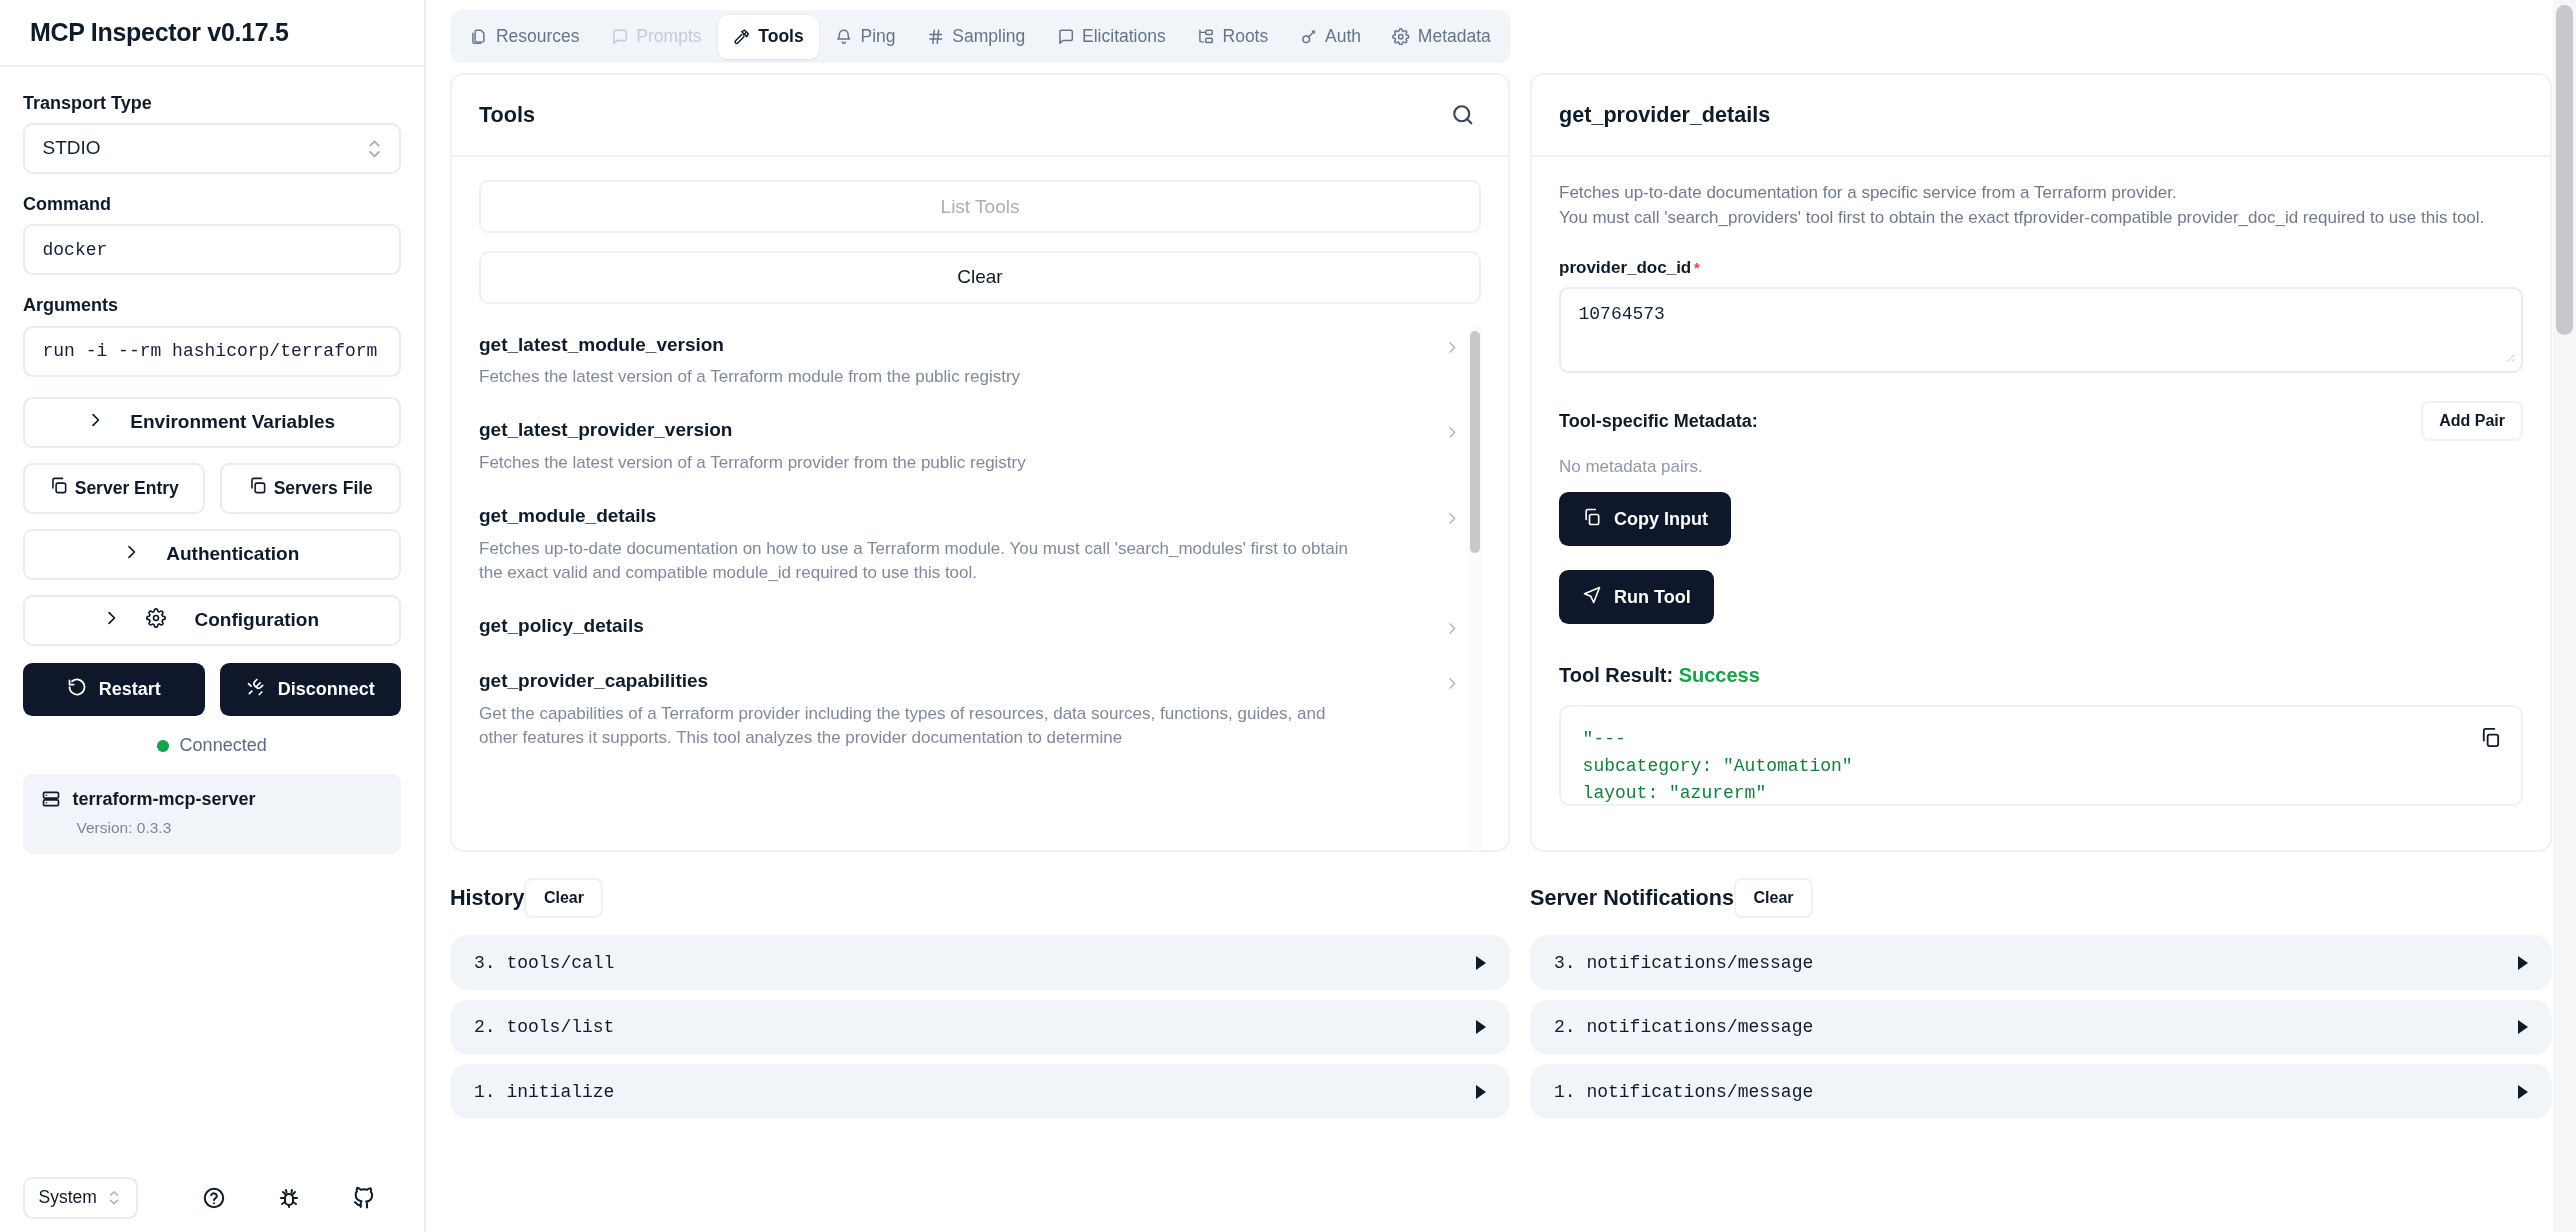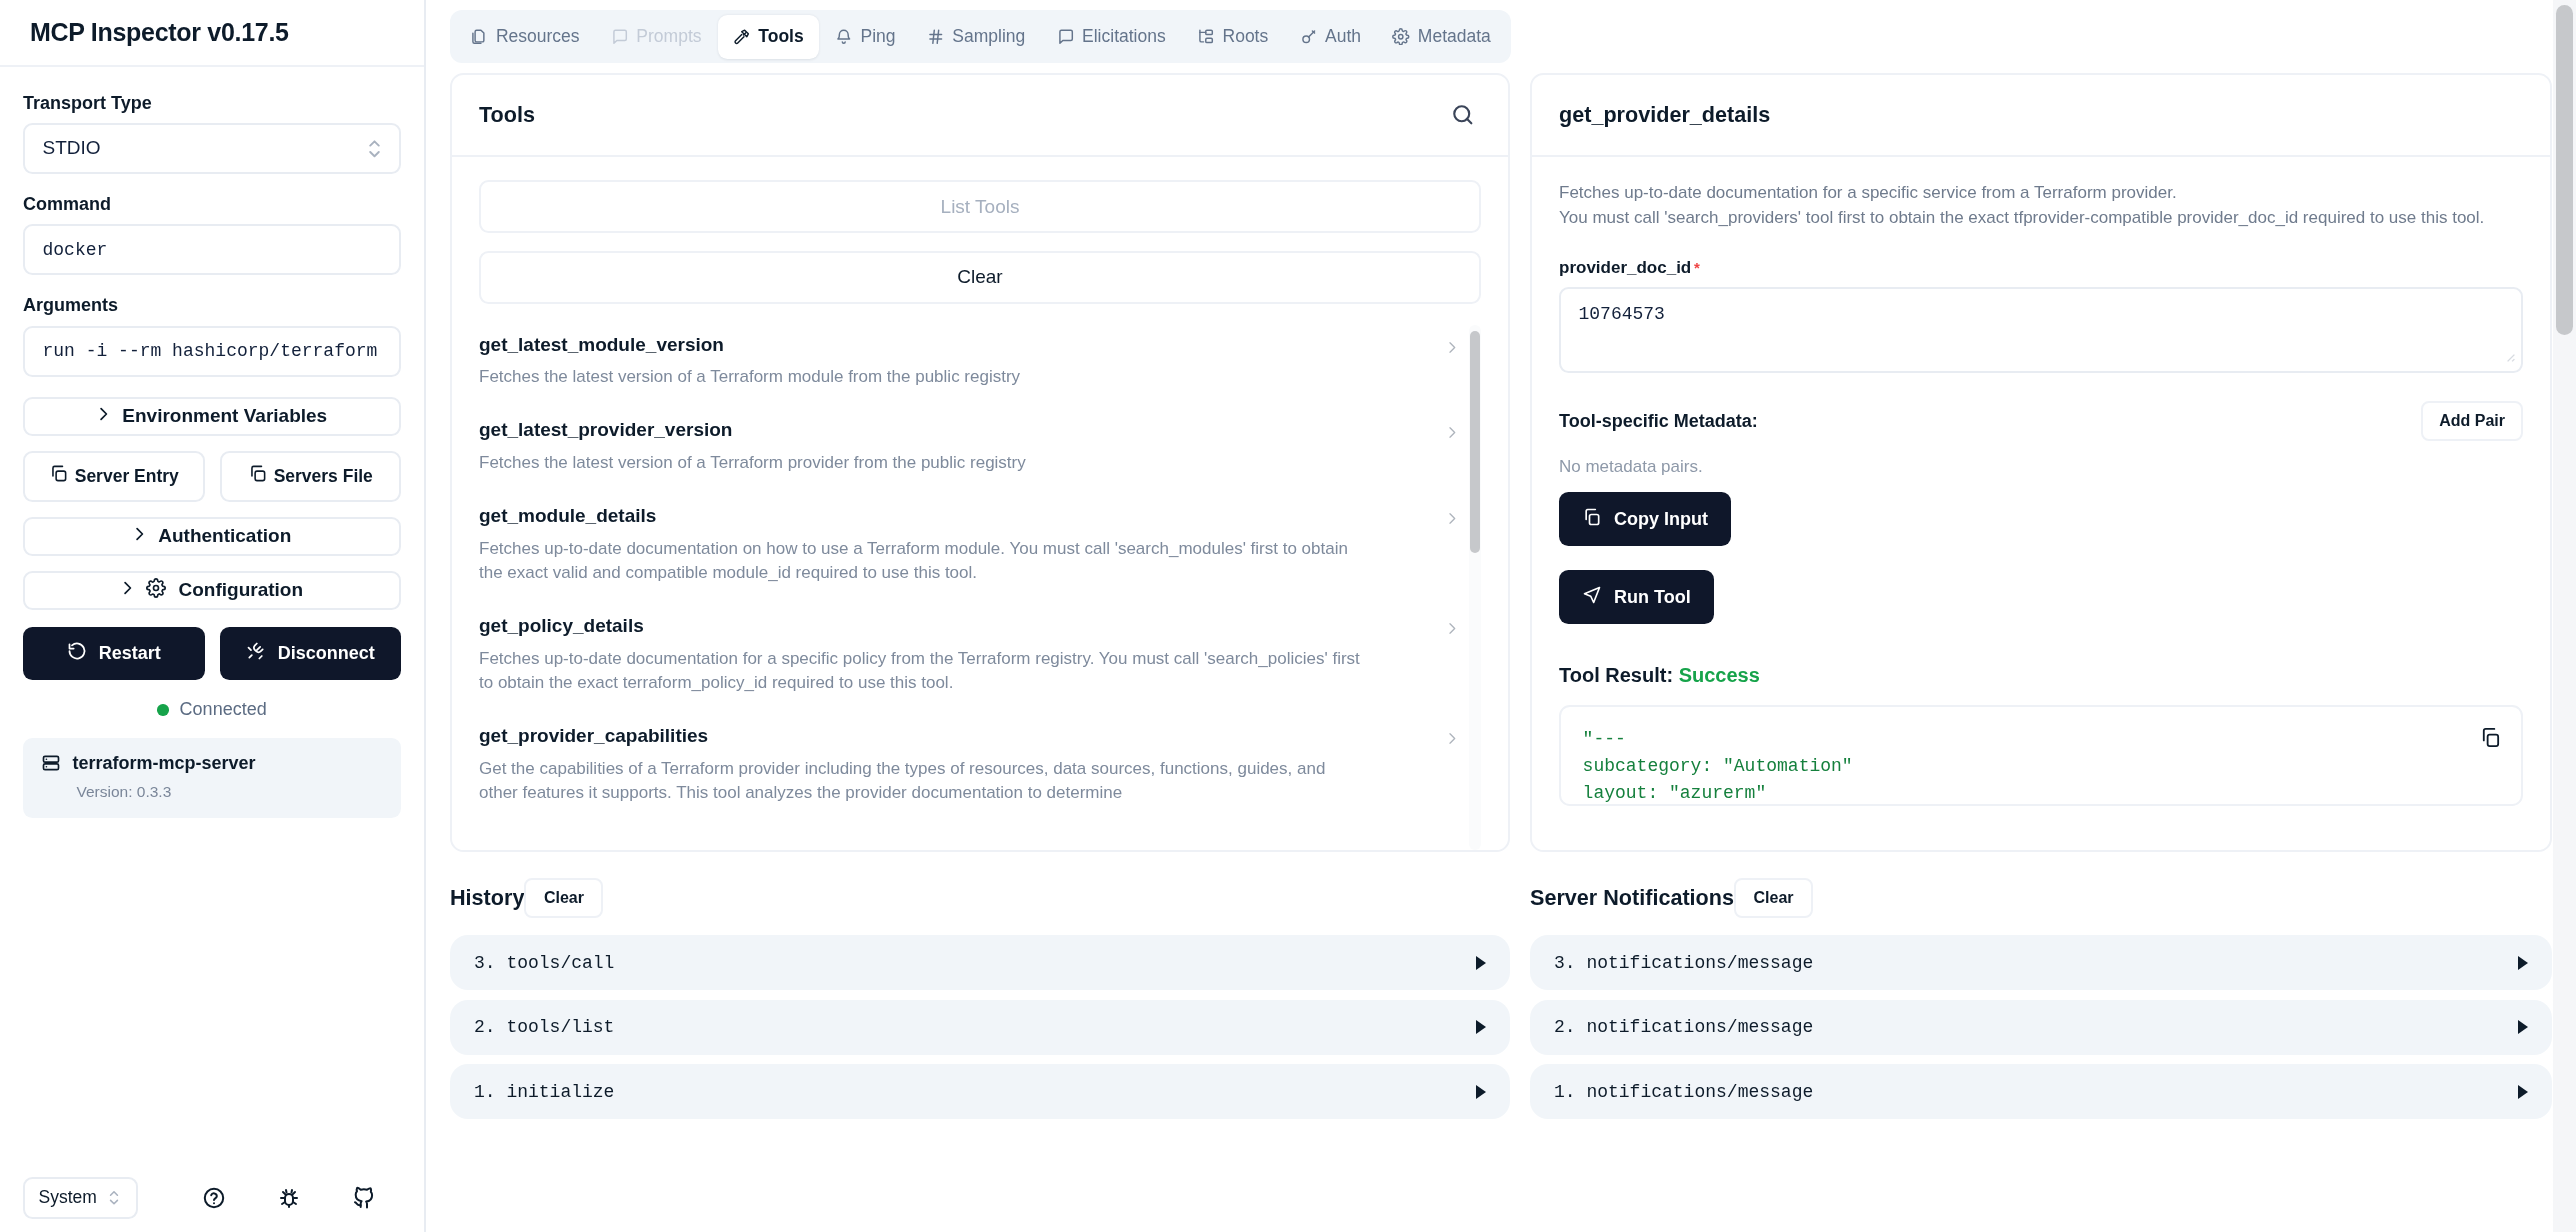--- a/index.html
+++ b/index.html
@@ -38,25 +38,25 @@
     padding: 0 17.5px;
     font-size: 19px; color: #12203a;
     position: relative;
   }
   .text-input { font-family: "Liberation Mono", monospace; font-size: 18px; overflow: hidden; white-space: nowrap; }
   .select-box .sel-val { flex: 1 1 auto; }
   .updown { width: 15px; height: 25.6px; position: relative; flex: 0 0 15px; opacity: .55; }
   .updown svg { width: 15px; height: 25.6px; display: block; }
 
   .wide-btn {
-    width: 100%; height: 39px;
+    width: 100%; height: 51px;
     border: 2px solid #e8ecf2; border-radius: 9.4px;
     background: #fff;
     display: flex; align-items: center; justify-content: center;
-    gap: 12px;
+    gap: 28px;
     font-size: 19px; font-weight: 700; color: #0d1b2a;
     margin-bottom: 15px;
     cursor: pointer;
   }
   .btn-row { display: flex; gap: 15px; margin-bottom: 15px; }
   .half-btn {
     flex: 1 1 0; height: 51px;
     border: 2px solid #e8ecf2; border-radius: 9.4px;
     background: #fff;
     display: flex; align-items: center; justify-content: center; gap: 7px;
@@ -548,21 +548,20 @@
                 <div class="tool-desc">Fetches up-to-date documentation on how to use a Terraform module. You must call 'search_modules' first to obtain the exact valid and compatible module_id required to use this tool.</div>
               </div>
 
               <div class="tool-item">
                 <div class="tool-row">
                   <div class="tool-name">get_policy_details</div>
                   <span class="chev"><svg width="12" height="19" viewBox="0 0 18 28" fill="none" stroke="#6b7685" stroke-width="2" stroke-linecap="round" stroke-linejoin="round">
                         <path d="M6 7l7 7-7 7"></path>
                       </svg></span>
                 </div>
-                <div class="tool-desc">Fetches up-to-date documentation for a specific policy from the Terraform registry. You must call 'search_policies' first to obtain the exact terraform_policy_id required to use this tool.</div>
               </div>
 
               <div class="tool-item">
                 <div class="tool-row">
                   <div class="tool-name">get_provider_capabilities</div>
                   <span class="chev"><svg width="12" height="19" viewBox="0 0 18 28" fill="none" stroke="#6b7685" stroke-width="2" stroke-linecap="round" stroke-linejoin="round">
                         <path d="M6 7l7 7-7 7"></path>
                       </svg></span>
                 </div>
                 <div class="tool-desc">Get the capabilities of a Terraform provider including the types of resources, data sources, functions, guides, and other features it supports. This tool analyzes the provider documentation to determine</div>

